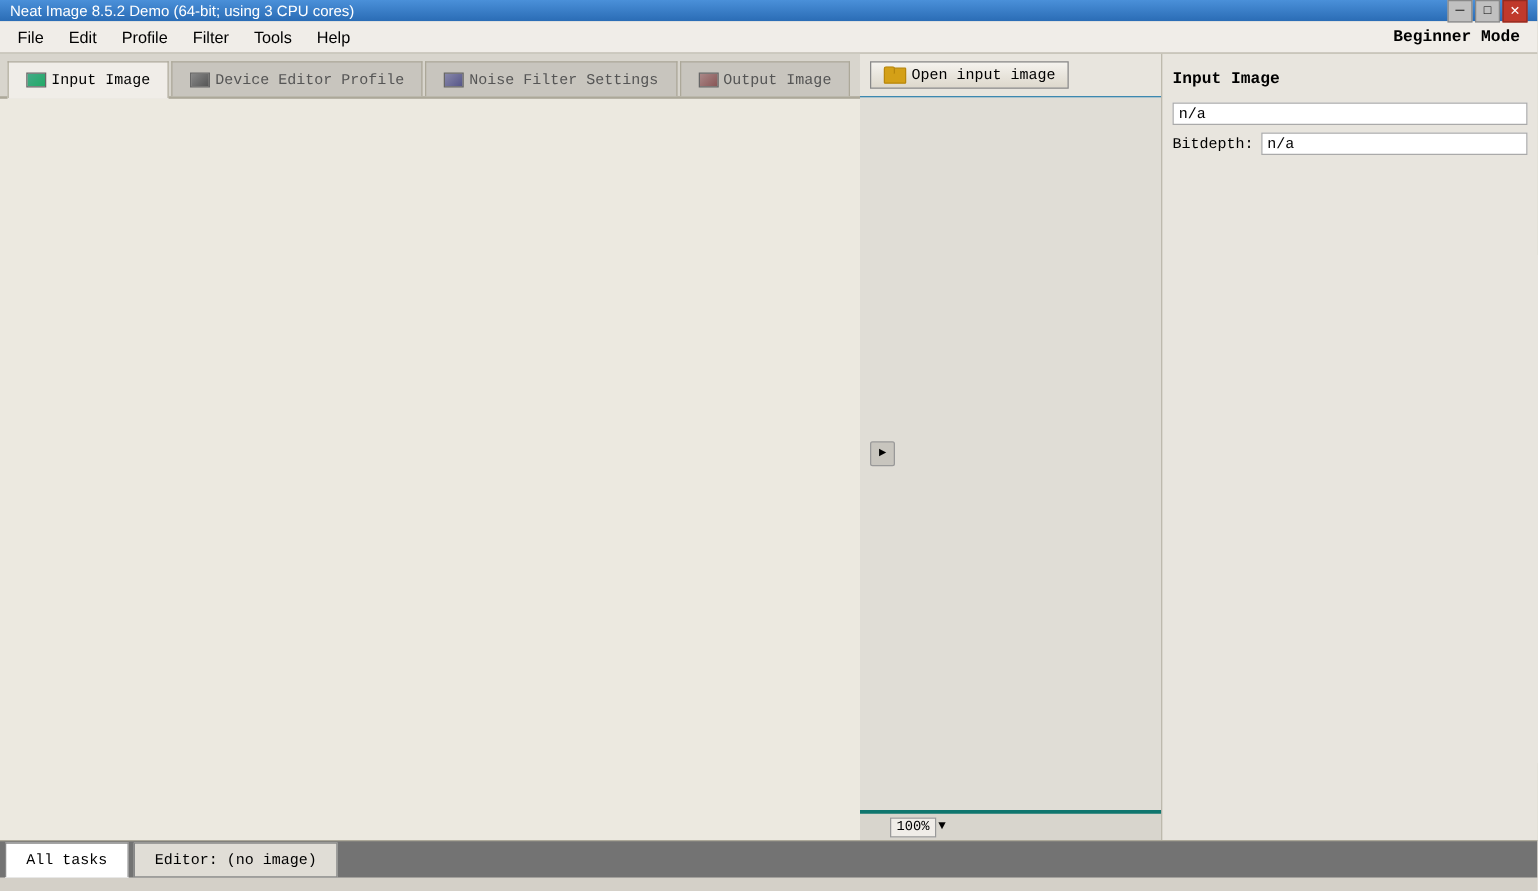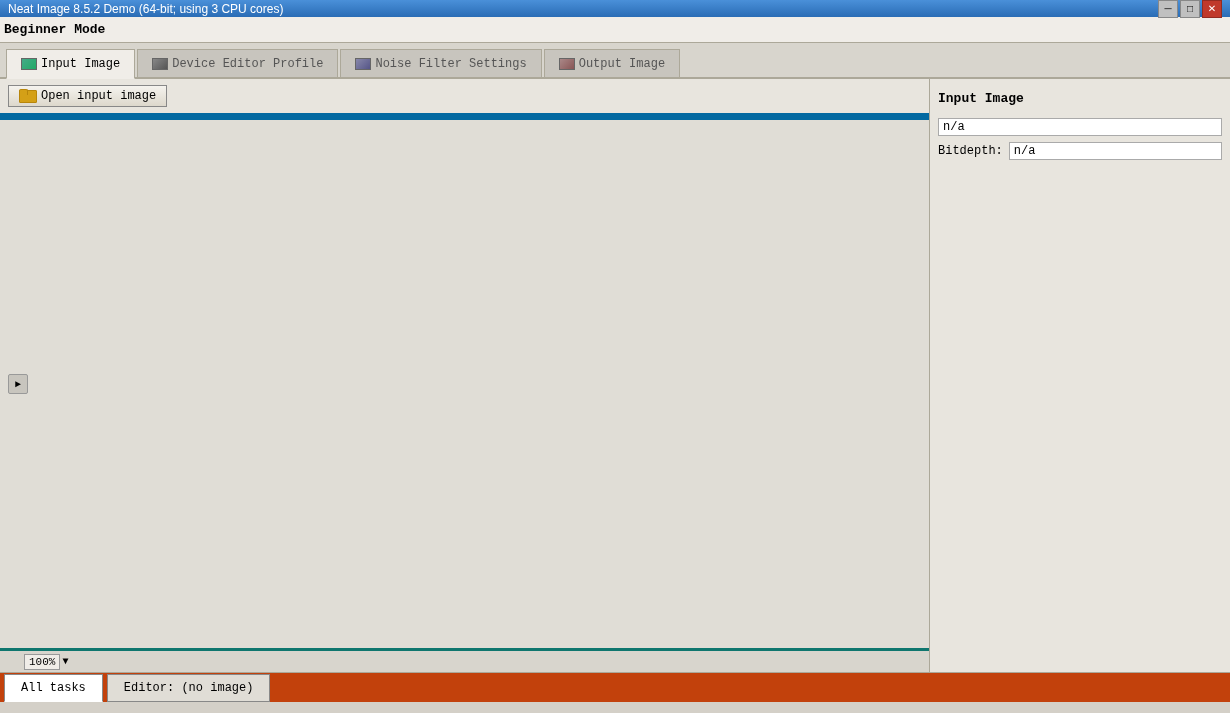--- a/index.html
+++ b/index.html
@@ -70,21 +70,21 @@
       font-size: 13px;
       font-weight: bold;
       margin-right: 10px;
     }
 
     
     .main-content {
       background: #ece9e0;
       height: calc(713px - 28px - 26px - 30px);
       display: flex;
-      flex-direction: column;
+      flex-direction: row;
     }
 
     
     .tab-bar {
       background: #d8d5cd;
       display: flex;
       align-items: flex-end;
       padding: 4px 6px 0 6px;
       border-bottom: 2px solid #aca899;
       height: 36px;
@@ -125,21 +125,21 @@
       flex: 1;
       background: #e8e5de;
       display: flex;
       flex-direction: column;
       border-right: 1px solid #aca899;
       overflow: hidden;
     }
     .toolbar {
       padding: 6px 8px;
       background: #e8e5de;
-      border-bottom: 7px solid #0369a1;
+      border-bottom: 1px solid #0369a1;
     }
     .open-btn {
       padding: 3px 10px;
       border: 1px solid #888;
       background: linear-gradient(to bottom, #f5f3ee, #ddd8cc);
       cursor: pointer;
       font-family: 'Courier New', Courier, monospace;
       font-size: 12px;
       display: flex;
       align-items: center;
@@ -251,21 +251,21 @@
       padding: 1px 4px;
       font-family: 'Courier New', Courier, monospace;
       font-size: 12px;
       width: 100%;
       margin-top: 2px;
     }
 
     
     .status-bar {
       height: 30px;
-      background: #c2410c;
+      background: #737373;
       border-top: 1px solid #aca899;
       display: flex;
       align-items: center;
       padding: 0;
     }
     .status-tab {
       height: 28px;
       border: 1px solid #888;
       background: #e0ddd6;
       padding: 0 16px;
@@ -300,20 +300,28 @@
 <div class="title-bar">
   <span class="title-bar-text">Neat Image 8.5.2 Demo (64-bit; using 3 CPU cores)</span>
   <div class="title-bar-controls">
     <button class="title-btn">─</button>
     <button class="title-btn">□</button>
     <button class="title-btn close">✕</button>
   </div>
 </div>
 
 <div class="menu-bar">
+  <div class="menu-items">
+    <div class="menu-item">File</div>
+    <div class="menu-item">Edit</div>
+    <div class="menu-item">Profile</div>
+    <div class="menu-item">Filter</div>
+    <div class="menu-item">Tools</div>
+    <div class="menu-item">Help</div>
+  </div>
   <span class="beginner-mode">Beginner Mode</span>
 </div>
 
 <div class="main-content">
 
   <div class="tab-bar">
     <div class="tab active">
       <span class="tab-icon input"></span>
       <span>Input Image</span>
     </div>

